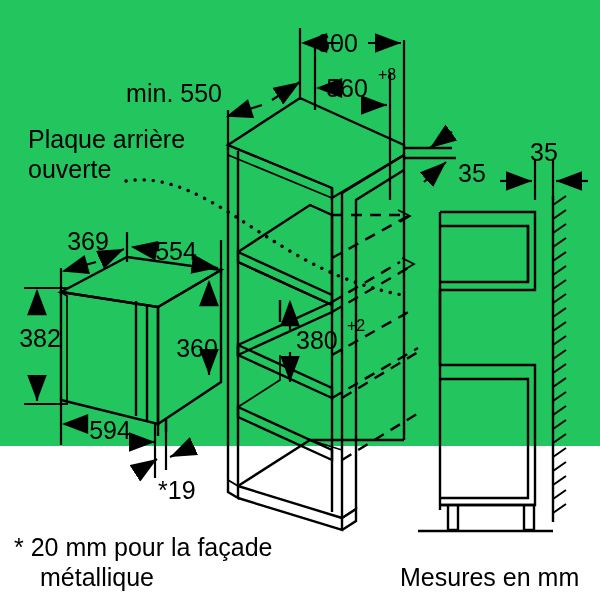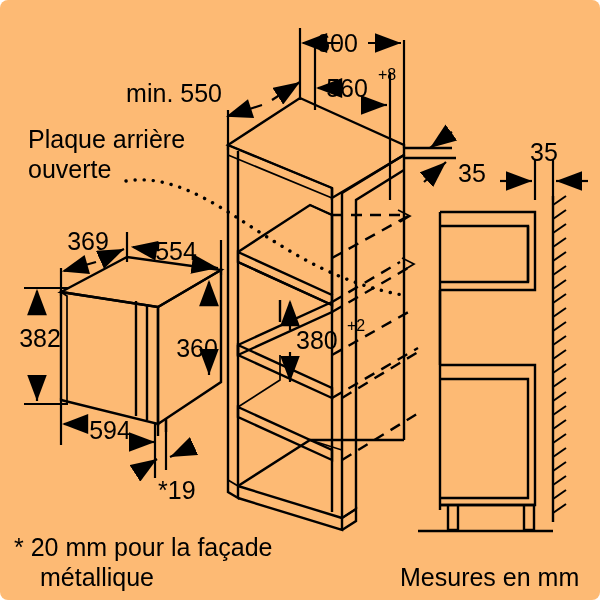--- a/index.html
+++ b/index.html
@@ -10,23 +10,22 @@
   }
   body {
     width: 600px;
     height: 600px;
     font-family: "Liberation Sans", sans-serif;
     overflow: hidden;
   }
   #diagram-root {
     position: relative;
     width: 600px;
-    height: 600px;
-    background: #fdba74;
-    border-radius: 8px;
+    height: 446px;
+    background: #22c55e;
   }
   svg#drawing {
     position: absolute;
     left: 0;
     top: 0;
     width: 600px;
     height: 600px;
     display: block;
   }
   .dim-text {

